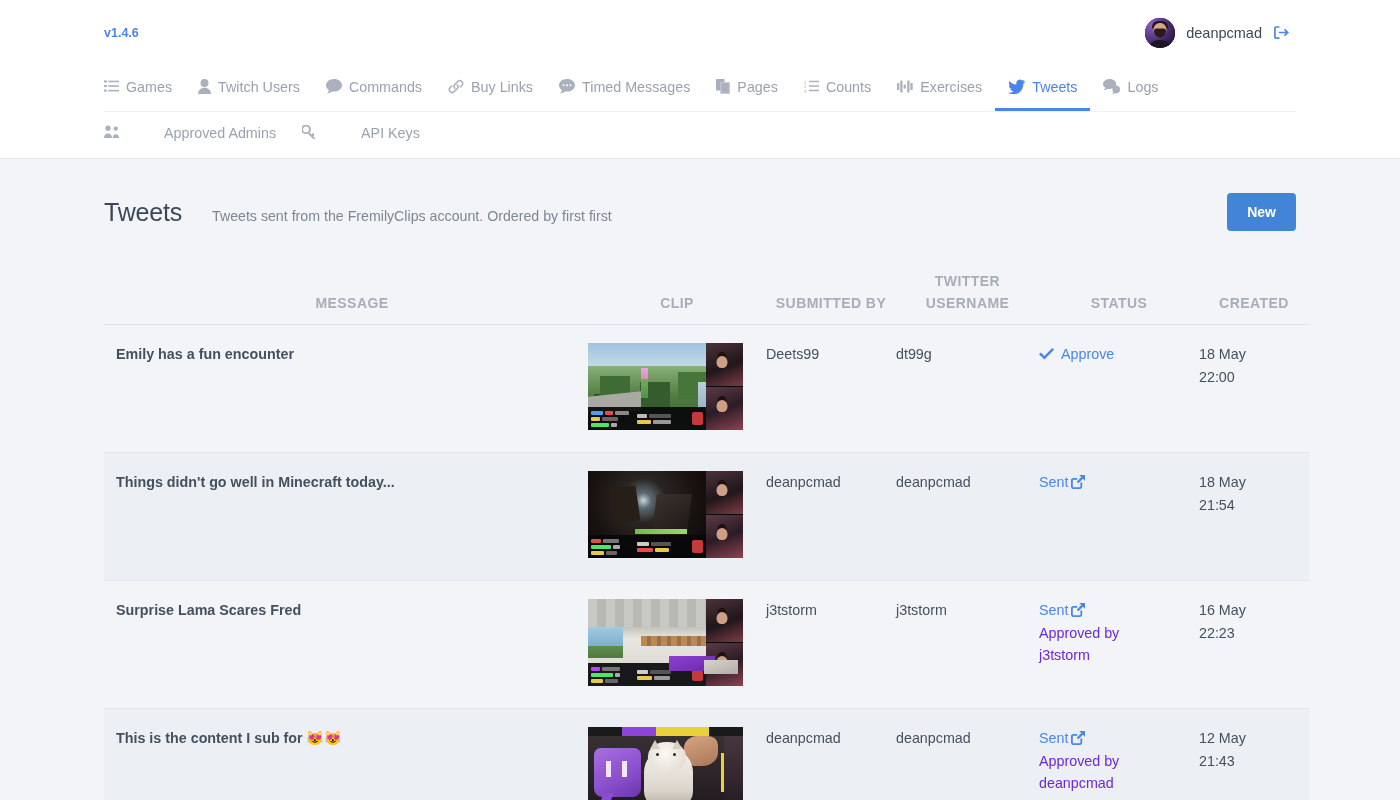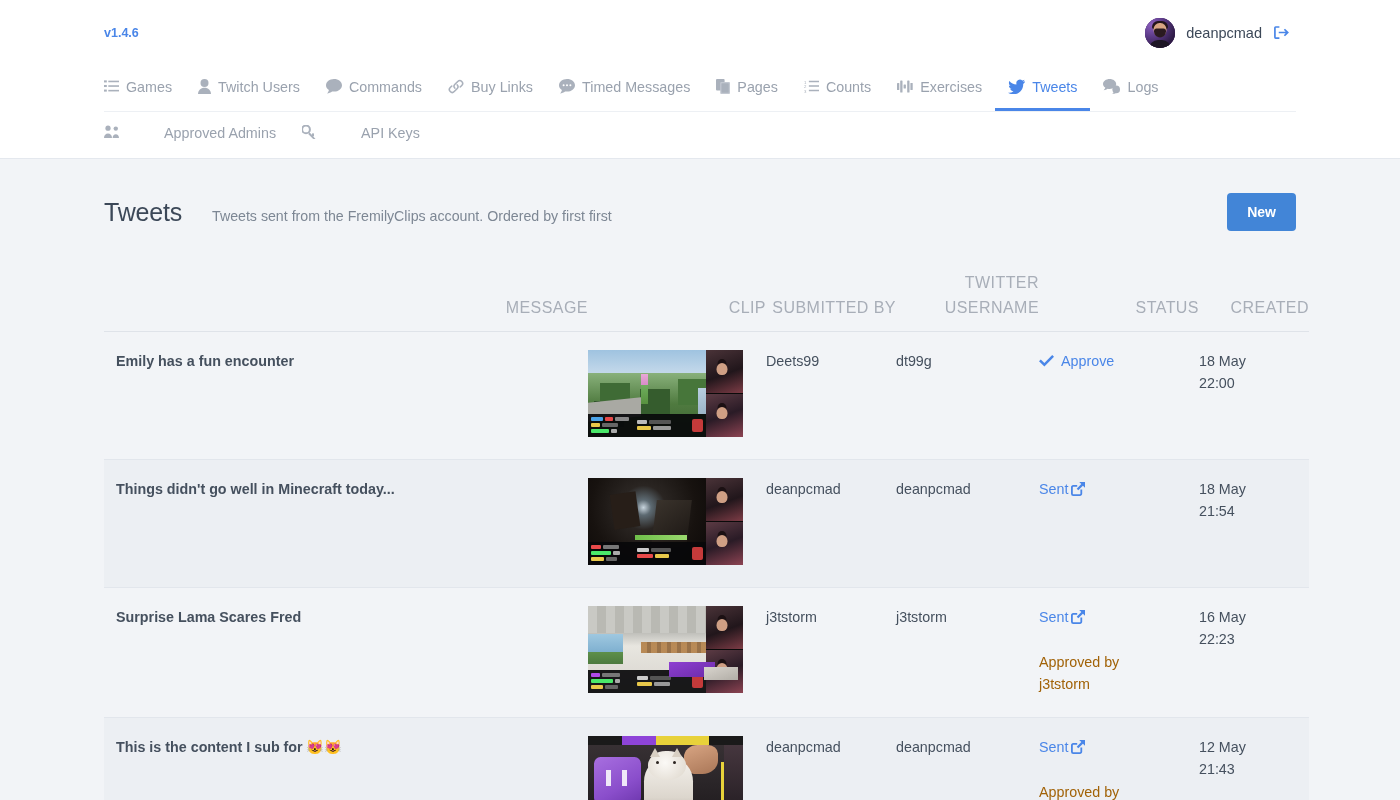--- a/index.html
+++ b/index.html
@@ -164,25 +164,25 @@
   }
 
   
   table.tweets {
     width: 100%;
     border-collapse: collapse;
     margin-top: 34px;
     table-layout: fixed;
   }
   table.tweets thead th {
-    font-size: 16px;
+    font-size: 14px;
     letter-spacing: 0.45px;
     color: #a8aeb8;
-    font-weight: normal;
-    text-align: right;
+    font-weight: bold;
+    text-align: center;
     vertical-align: bottom;
     padding: 0 0 10px 0;
     border-bottom: 1px solid #dfe3e9;
     line-height: 1.55;
   }
   table.tweets tbody td {
     border-bottom: 1px solid #e2e6ec;
     vertical-align: top;
     padding: 18px 0 22px 0;
     font-size: 14.3px;
@@ -203,22 +203,21 @@
   .status-approve, .status-sent {
     display: inline-flex;
     align-items: center;
     gap: 7px;
     color: #4a86e8;
     cursor: pointer;
     font-size: 14.3px;
   }
   .status-sent { gap: 3px; }
   .approved-by {
-    margin-top: 23px;
-    color: #a16207;
+    color: #6d28d9;
     max-width: 95px;
     line-height: 1.55;
   }
 
   
   .thumb {
     width: 155px; height: 87px;
     position: relative;
     overflow: hidden;
     background: #0b0b0b;

